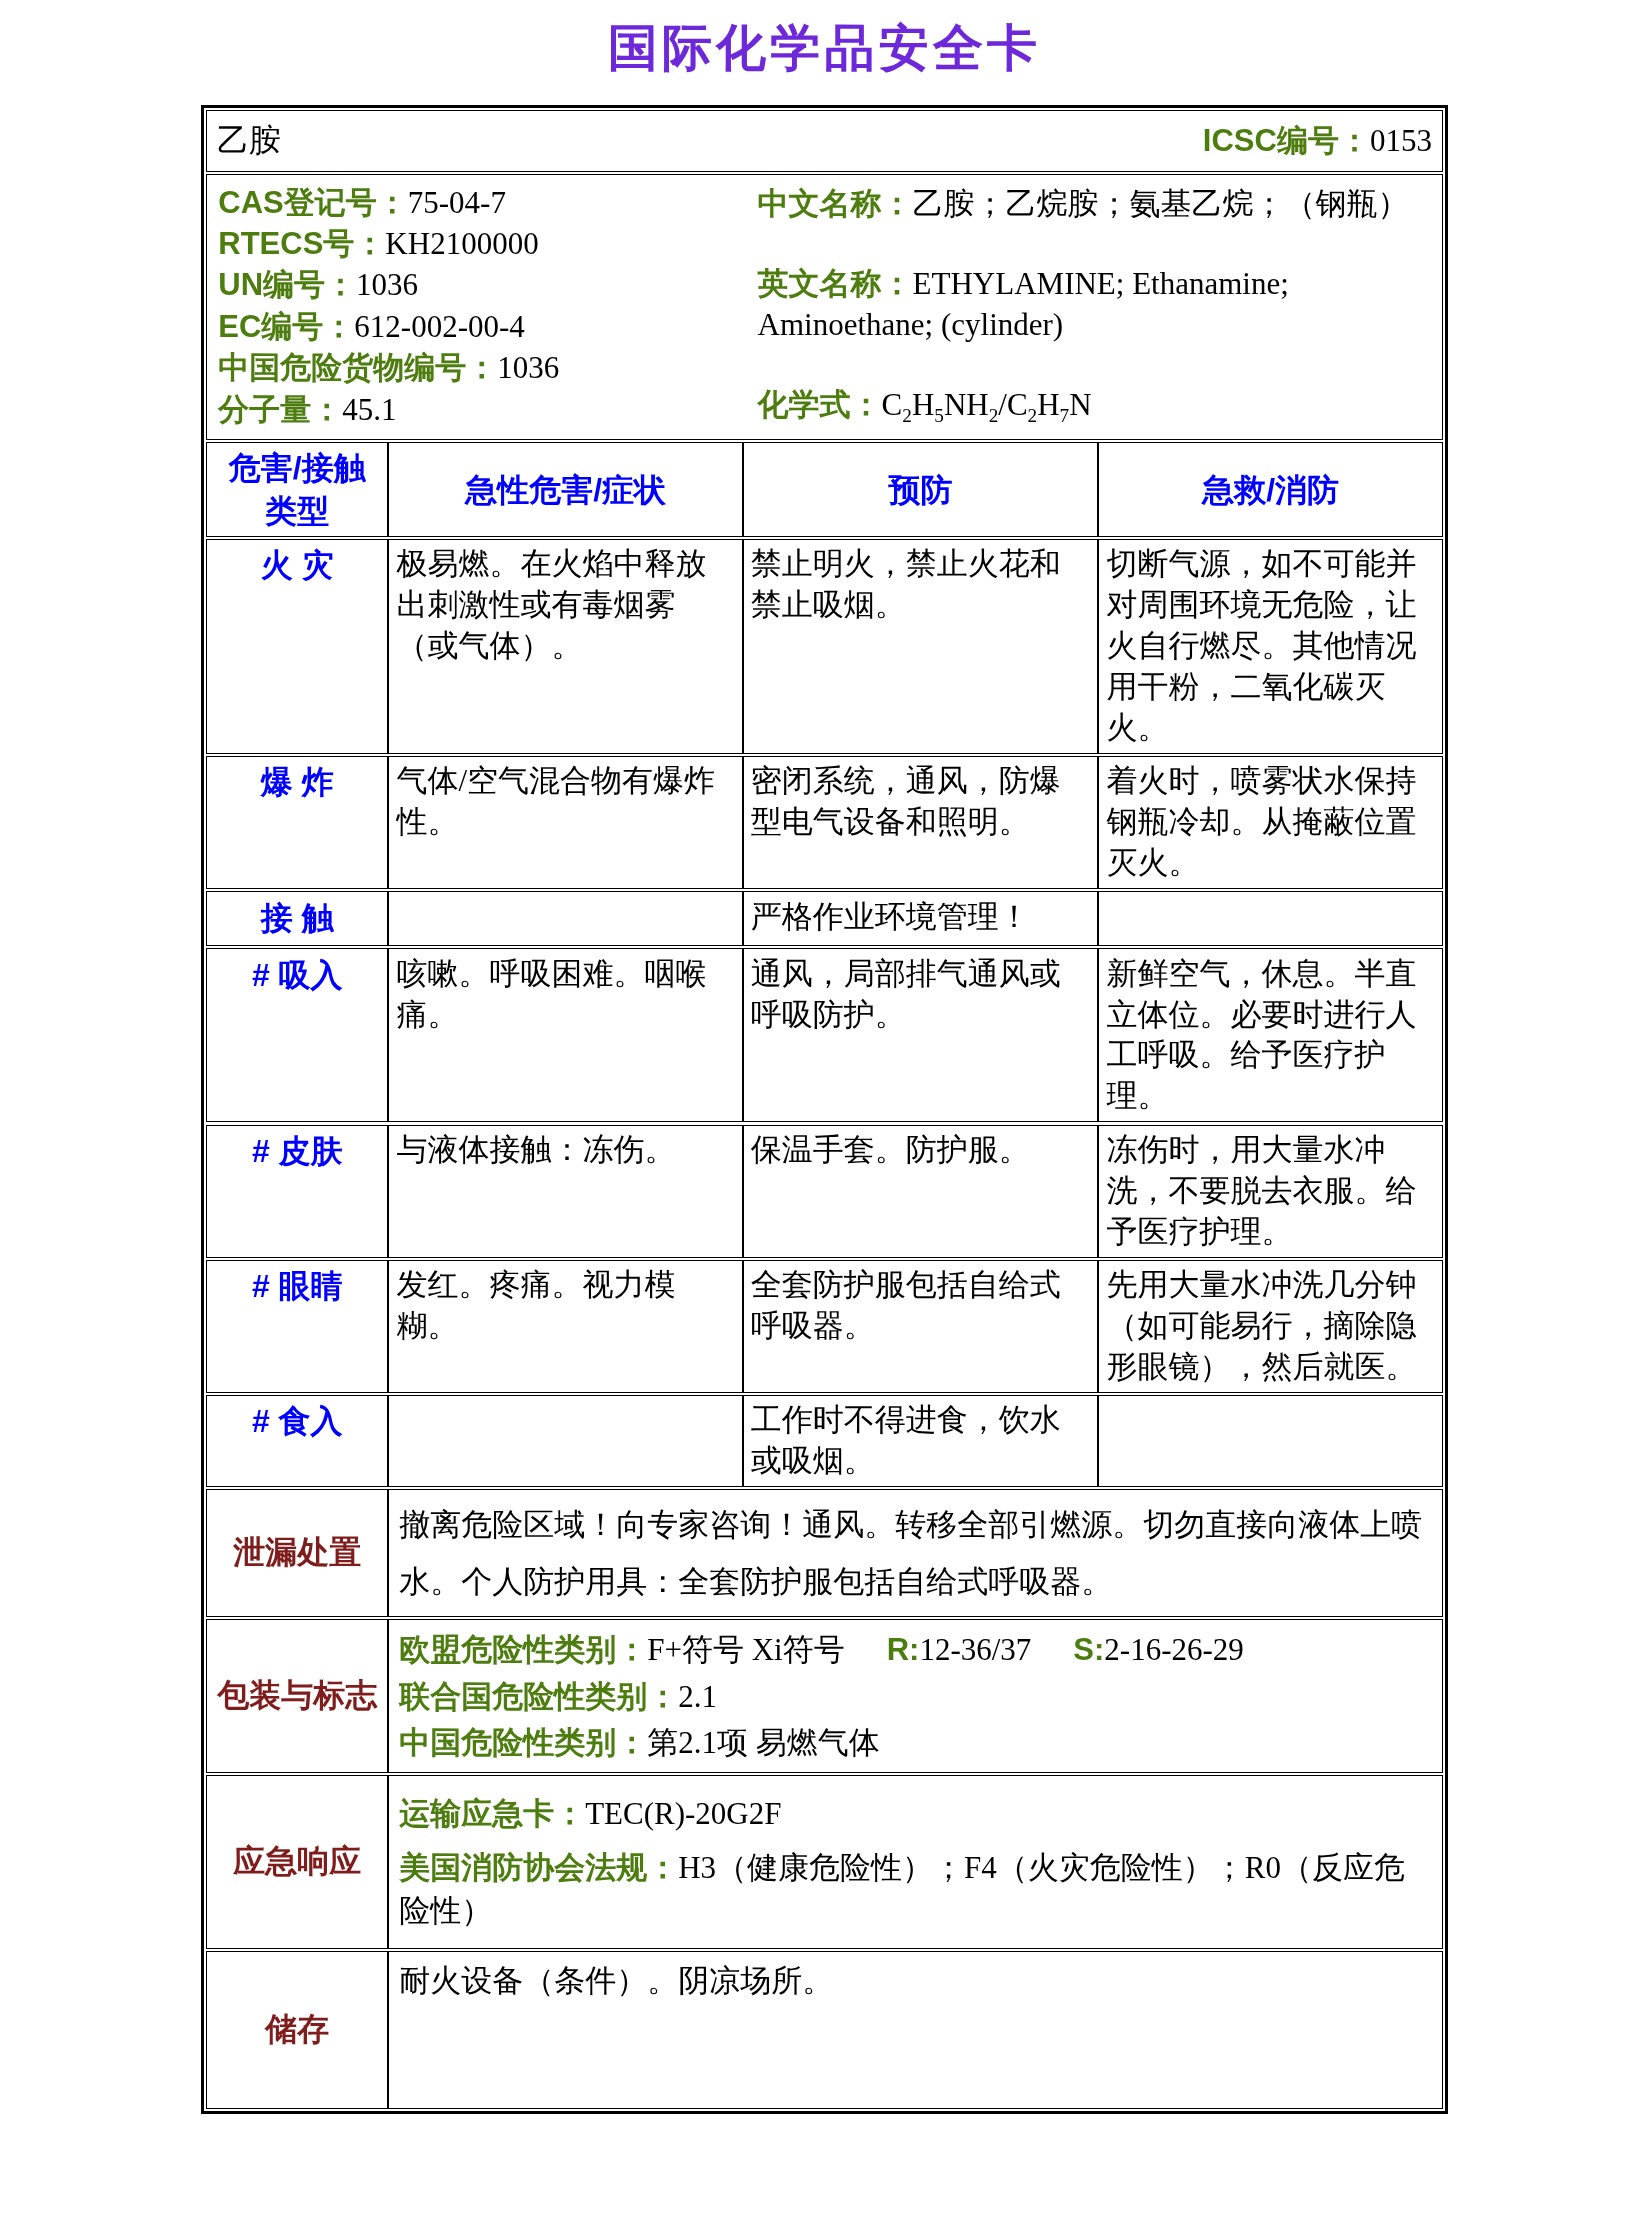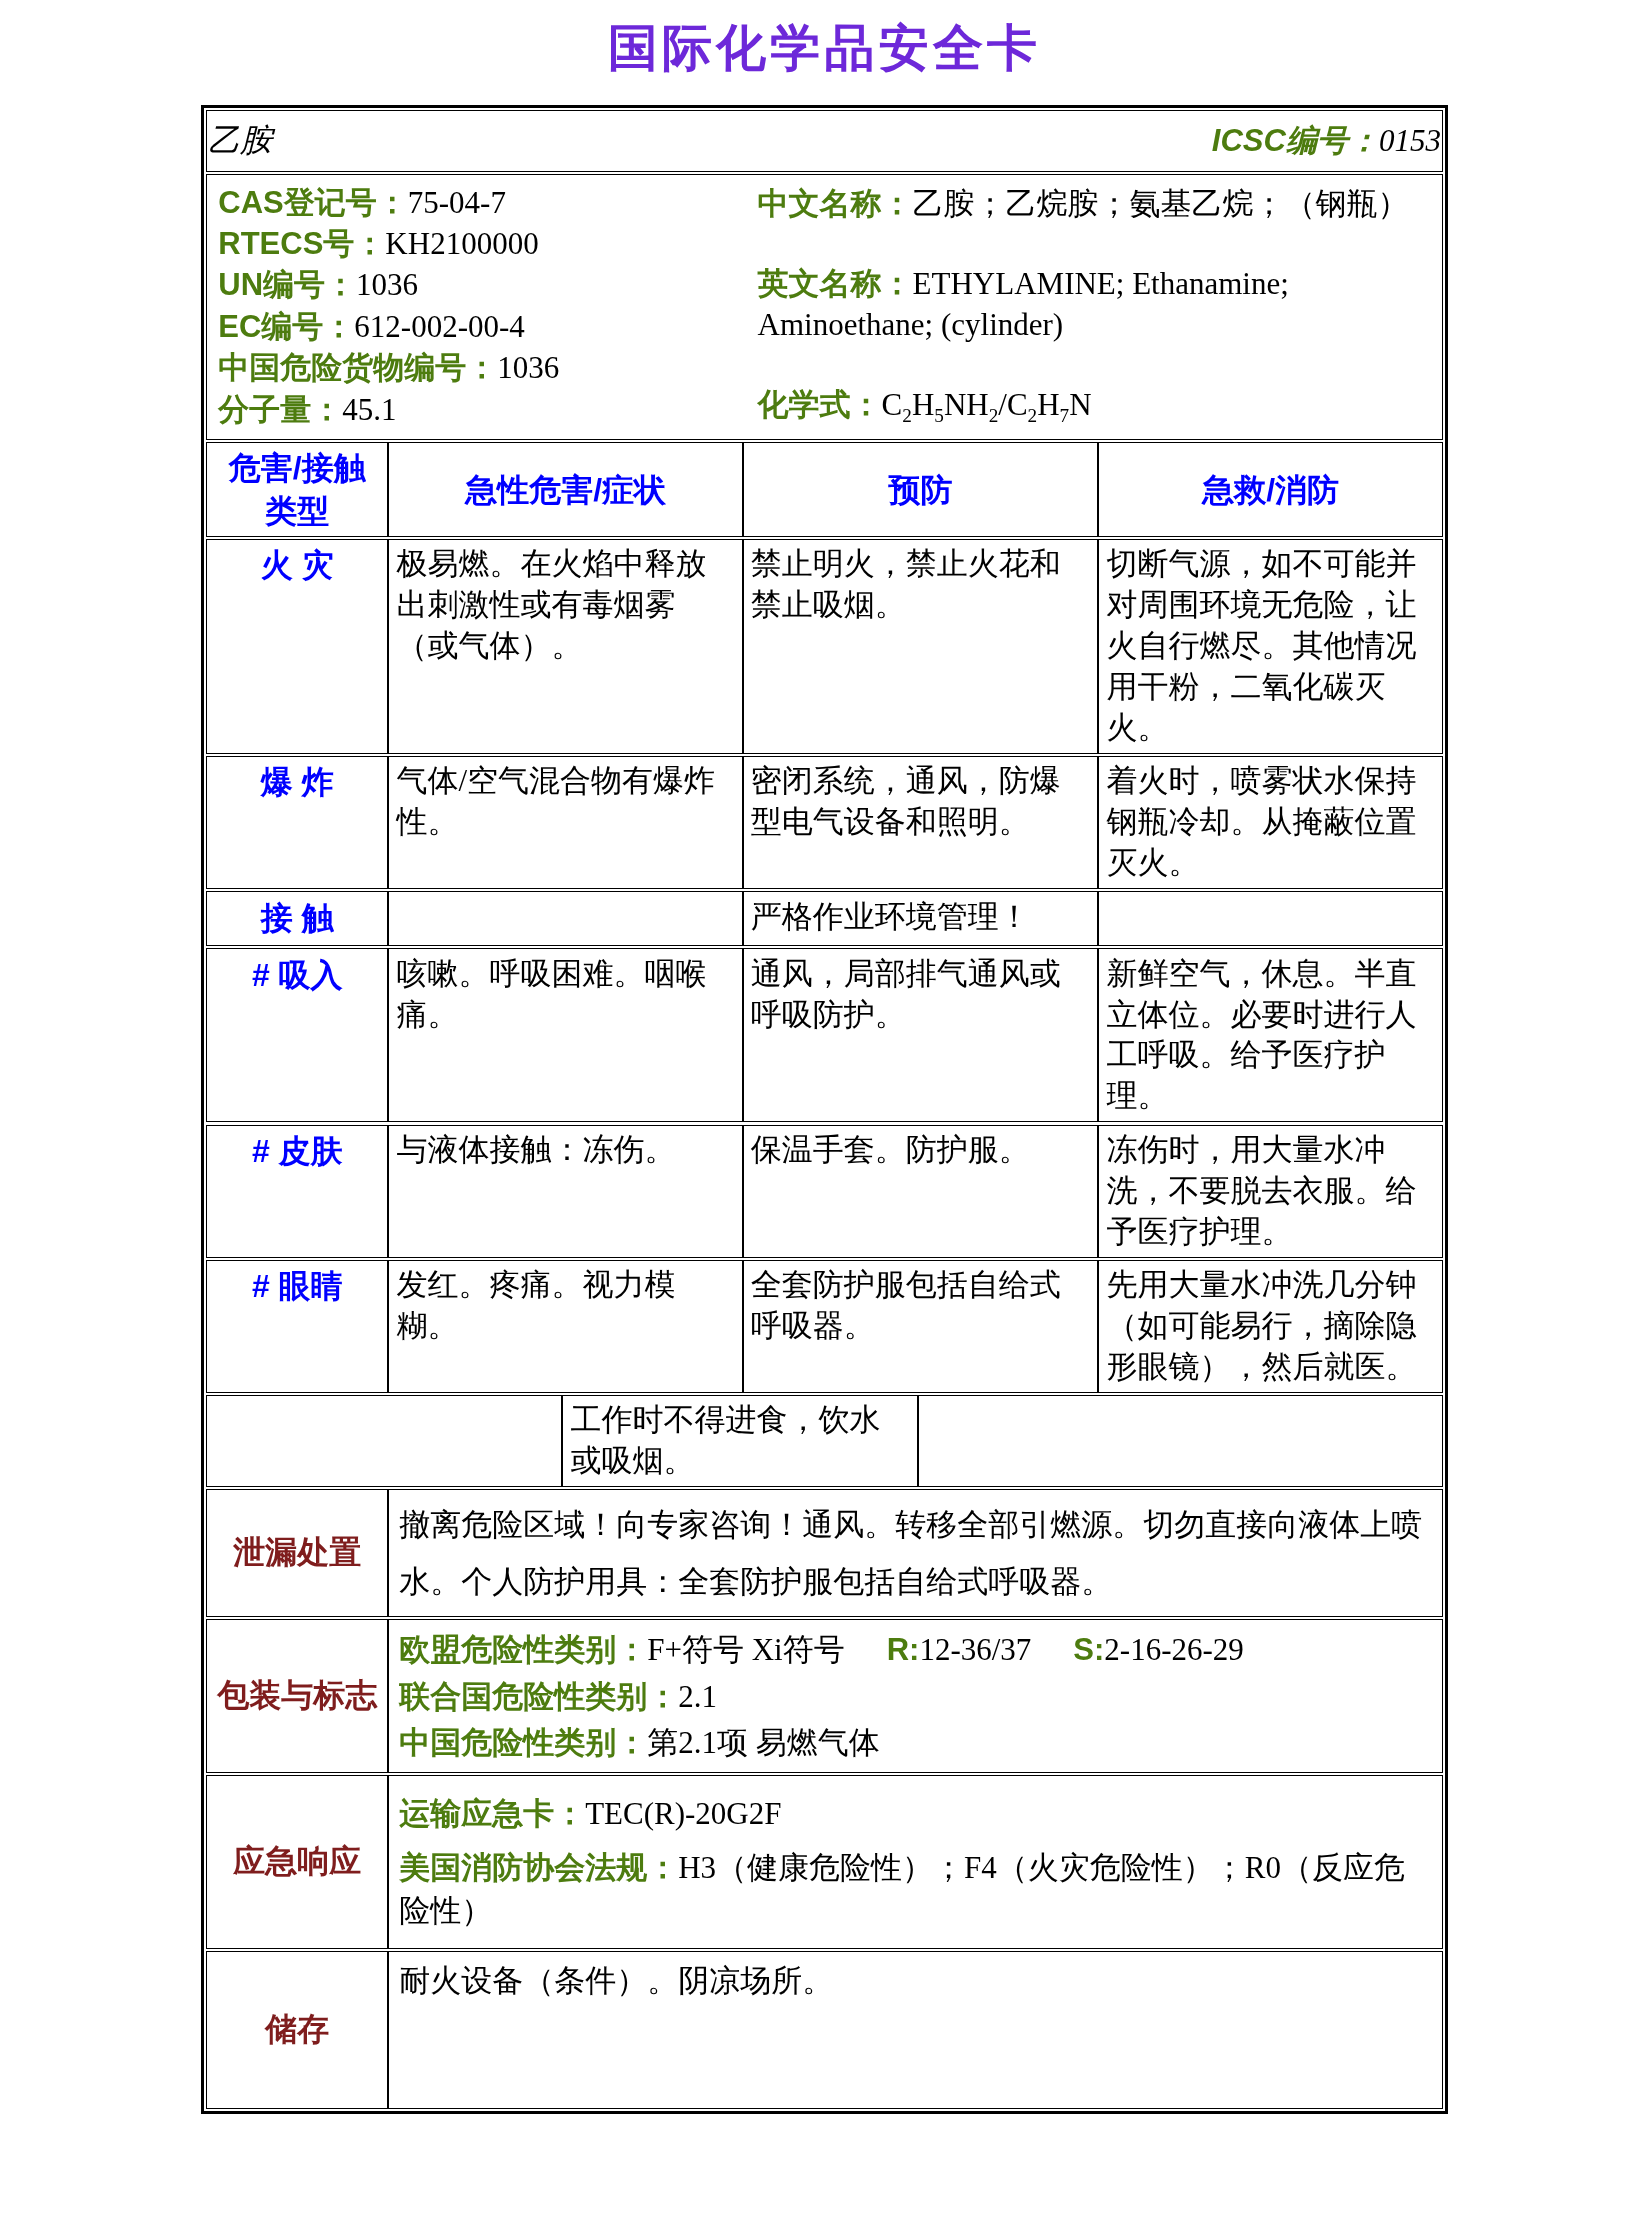--- a/index.html
+++ b/index.html
@@ -27,21 +27,21 @@
     background: #fff;
   }
   .sec {
     border: 1.4px solid #000;
     margin: 2.1px;
     display: flex;
     align-items: stretch;
     box-sizing: border-box;
   }
   
-  .head-sec { min-height: 62px; align-items: center; justify-content: space-between; padding: 0 1px; font-style: italic; }
+  .head-sec { min-height: 62px; align-items: center; justify-content: space-between; padding: 0 10px; }
   .substance { font-size: 32px; }
   .icsc { font-size: 31px; }
   .lbl {
     color: #4d7c0f;
     font-weight: bold;
     font-family: "Liberation Sans", sans-serif;
   }
   
   .id-sec { min-height: 266px; padding: 8.4px 7px 9.8px 11.2px; gap: 12px; }
   .id-left { width: 43%; display: flex; flex-direction: column; justify-content: space-between; }
@@ -203,20 +203,23 @@
   <div class="sec row4 r-eye">
     <div class="c c0">
         <span class="typelabel"># 眼睛</span>
       </div>
     <div class="c c1">发红。疼痛。视力模糊。</div>
     <div class="c c2">全套防护服包括自给式呼吸器。</div>
     <div class="c c3">先用大量水冲洗几分钟（如可能易行，摘除隐形眼镜），然后就医。</div>
   </div>
 
   <div class="sec row4 r-ing">
+    <div class="c c0">
+        <span class="typelabel"># 食入</span>
+      </div>
     <div class="c c1"></div>
     <div class="c c2">工作时不得进食，饮水或吸烟。</div>
     <div class="c c3"></div>
   </div>
 
   <div class="sec row2 s-spill">
     <div class="lc">
         <span class="seclabel">泄漏处置</span>
       </div>
     <div class="rc">

